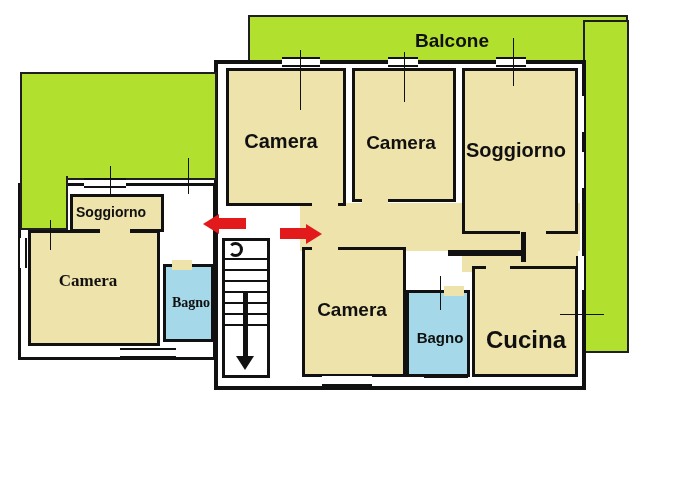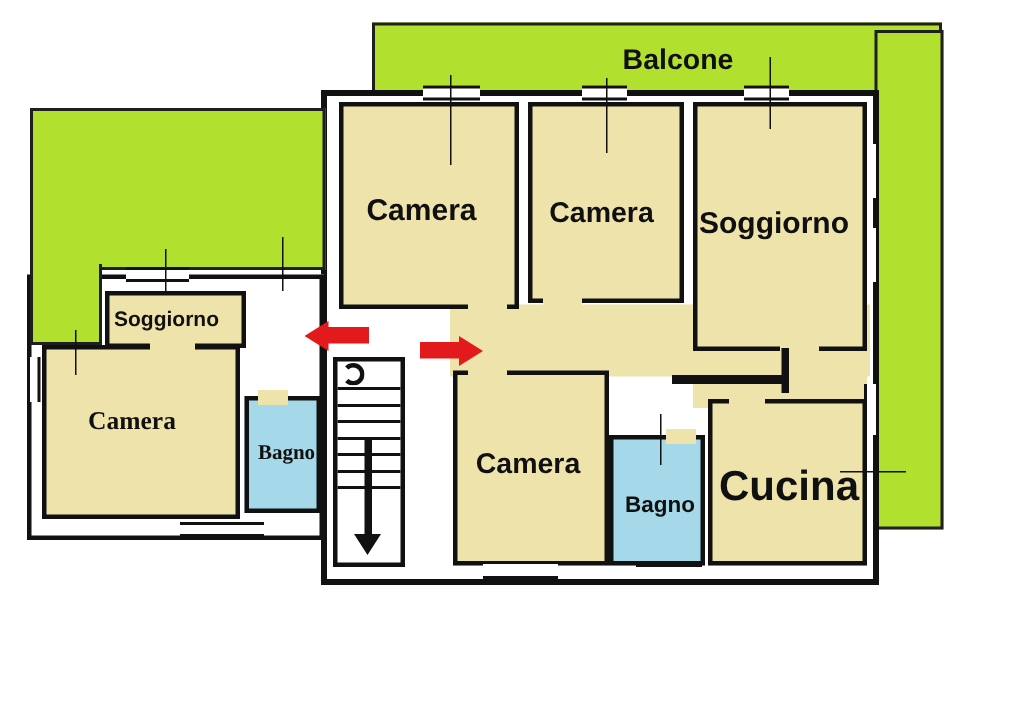--- a/index.html
+++ b/index.html
@@ -94,21 +94,21 @@
   #lbl-balcone   { left:452px; top:41px;  font-size:19px; }
   #lbl-terrazza  { left:112px; top:139px; font-size:20px; }
   #lbl-camera-nw { left:281px; top:141px; font-size:20px; }
   #lbl-camera-n  { left:401px; top:143px; font-size:19px; }
   #lbl-soggiorno { left:516px; top:150px; font-size:20px; }
   #lbl-cucinino  { left:111px; top:212px; font-size:14px; }
   #lbl-camera-w  { left:88px;  top:281px; font-size:17px; }
   #lbl-bagno-w   { left:191px; top:303px; font-size:14px; }
   #lbl-camera-s  { left:352px; top:310px; font-size:19px; }
   #lbl-bagno-s   { left:440px; top:337px; font-size:15px; }
-  #lbl-cucina    { left:526px; top:324px; font-size:28px; }
+  #lbl-cucina    { left:526px; top:340px; font-size:24px; }
   #plan-title    { left:290px; top:408px; }
 </style>
 </head>
 <body>
 
 <div class="plan">
 
   <div class="abs green" id="balcone-top"></div>
   <div class="abs green" id="balcone-right"></div>
 

